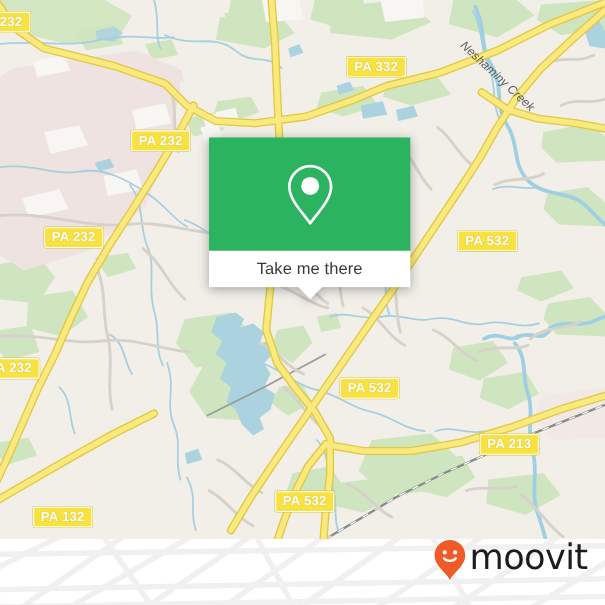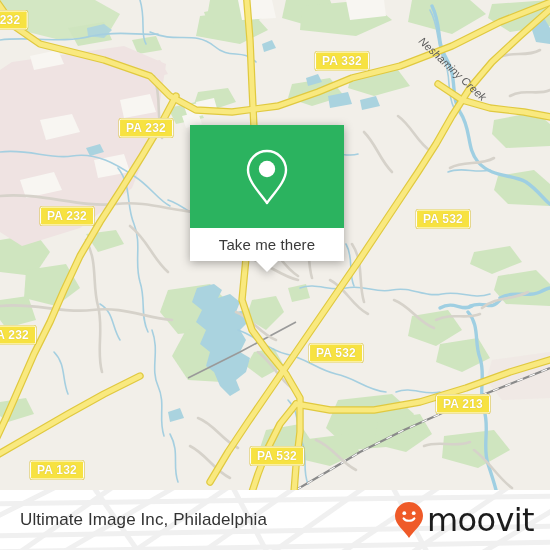--- a/index.html
+++ b/index.html
@@ -42,21 +42,21 @@
     box-sizing: border-box;
     letter-spacing: 0.1px;
     white-space: nowrap;
   }
 
   
   #popup {
     position: absolute;
     left: 190px;
     top: 125px;
-    width: 154px;
+    width: 183px;
     filter: drop-shadow(0 2px 5px rgba(0,0,0,0.32));
   }
   #popup-green {
     width: 100%;
     height: 103px;
     background: #2bb35f;
     display: flex;
     align-items: center;
     justify-content: center;
     box-sizing: border-box;
@@ -109,21 +109,21 @@
     font-size: 17px;
     color: #333333;
     letter-spacing: 0.1px;
     white-space: nowrap;
   }
   #brand {
     position: absolute;
     right: 16px; top: 0;
     height: 60px;
     display: flex;
-    align-items: center;
+    align-items: flex-start;
     gap: 3px;
   }
   #brand-name {
     font-size: 32px;
     color: #1c1c1c;
     letter-spacing: -0.6px;
     line-height: 1;
     font-family: "DejaVu Sans", sans-serif;
   }
 </style>
@@ -359,21 +359,20 @@
         <path d="M410,64 L516,-8"></path>
         <path d="M480,64 L560,16"></path>
         <path d="M-10,14 L560,6"></path>
         <path d="M-10,46 L560,36"></path>
         <path d="M-10,62 L560,52"></path>
         <path d="M90,-8 L140,64"></path>
         <path d="M230,-8 L268,64"></path>
         <path d="M390,-8 L428,64"></path>
       </g>
     </svg>
-    <div id="footer-title">Ultimate Image Inc, Philadelphia</div>
     <div id="brand">
       <svg width="30" height="38" viewBox="0 0 30 38">
         <path d="M15 1 C7.3 1 1 7.3 1 15 C1 24 11 30 15 37 C19 30 29 24 29 15 C29 7.3 22.7 1 15 1 Z" fill="#ef5a28"></path>
         <circle cx="10.3" cy="12.2" r="1.9" fill="#ffffff"></circle>
         <circle cx="19.7" cy="12.2" r="1.9" fill="#ffffff"></circle>
         <path d="M9.6 17.4 C11.6 20.6 18.4 20.6 20.4 17.4" fill="none" stroke="#ffffff" stroke-width="2.1" stroke-linecap="round"></path>
       </svg>
       <span id="brand-name">moovit</span>
     </div>
   </div>

